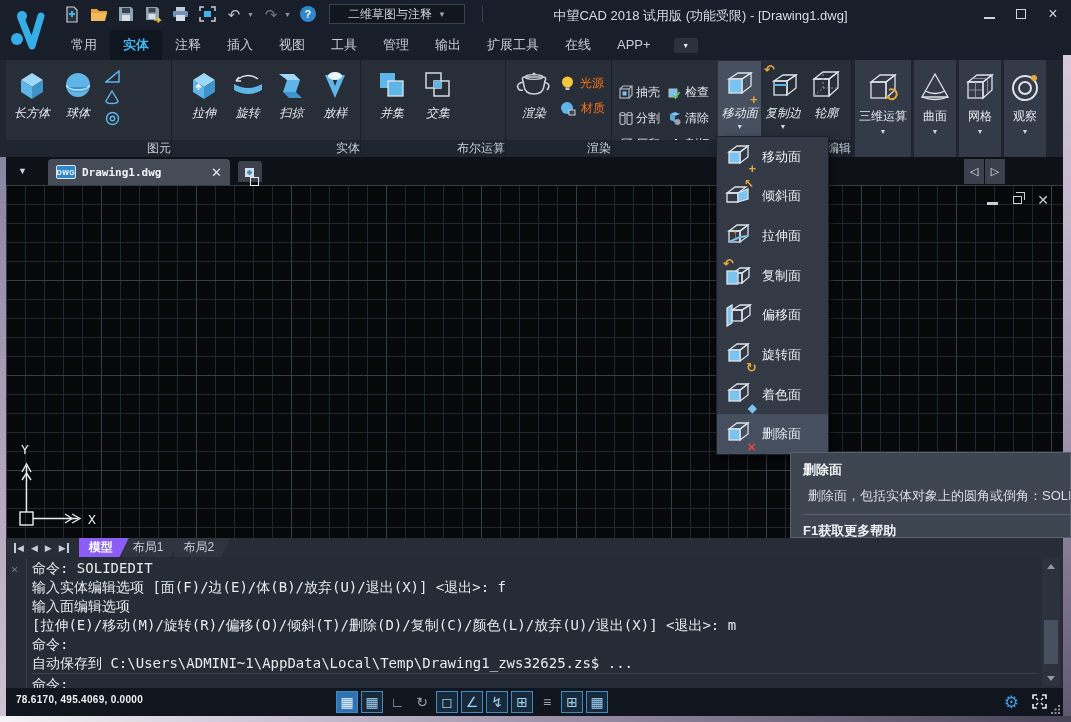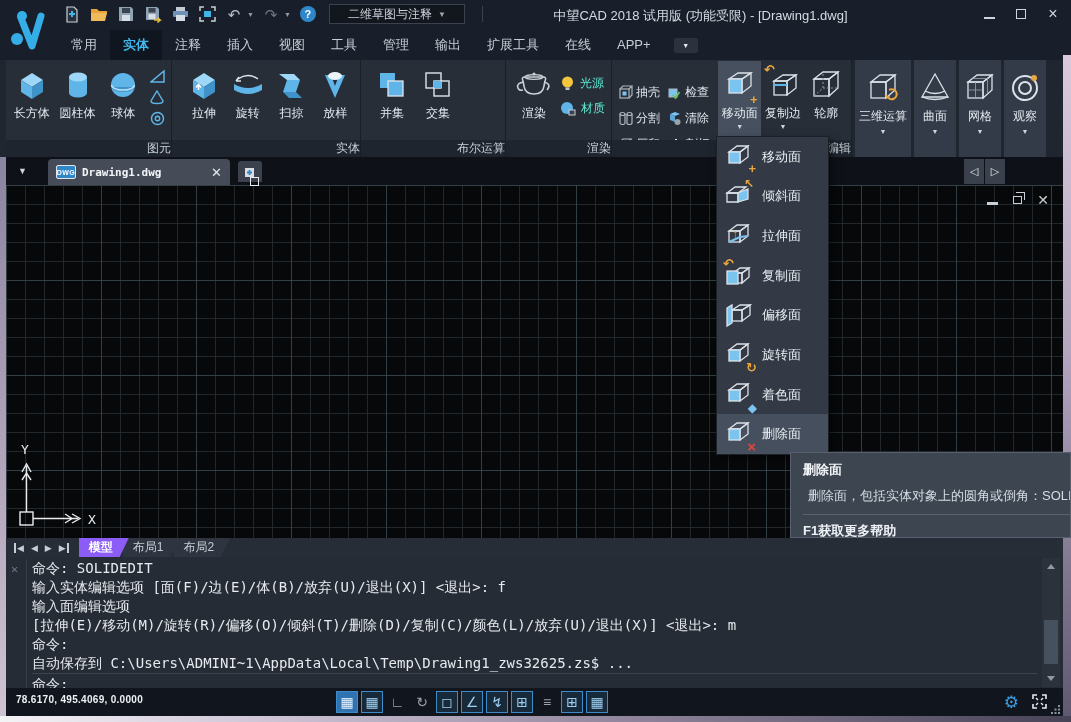--- a/index.html
+++ b/index.html
@@ -35,28 +35,28 @@
   .rtab.active{color:#41b4ea;background:#10161f;font-weight:bold;}
   .envbox{width:24px;height:15px;background:#2b323d;border-radius:2px;margin-left:10px;display:flex;
           align-items:center;justify-content:center;color:#e8edf2;font-size:7px;}
   
   .ribbon{position:absolute;left:0;top:60px;width:1063px;height:97px;background:#20262f;display:flex;padding-left:6px;}
   .panel{height:97px;background:#272e38;border-right:1px solid #1a1f27;display:flex;flex-direction:column;}
   .panel-body{height:80px;display:flex;padding:1px 3px 0 3px;}
   .panel-label{height:17px;line-height:16px;text-align:right;font-size:12px;color:#c6cdd6;background:#1f252e;}
   .btn-big{width:46px;display:flex;flex-direction:column;align-items:center;padding-top:5px;font-size:12px;color:#e3e8ee;}
   .btn-big .ic{height:38px;display:flex;align-items:center;justify-content:center;position:relative;}
-  .btn-big .lbl{margin-top:1px;white-space:nowrap;}
+  .btn-big .lbl{margin-top:1px;white-space:nowrap;font-style:italic;}
   .btn-big .dar{font-size:7px;color:#cfd6dd;margin-top:1px;}
   .btn-face{width:45px;}
   .btn-face.hl{background:#46505f;}
   .mini-col{display:flex;flex-direction:column;gap:4px;padding-top:7px;width:22px;align-items:center;}
   .mini-btn{width:17px;height:17px;display:flex;align-items:center;justify-content:center;}
   .render-col{display:flex;flex-direction:column;padding-top:10px;}
-  .mini-row{display:flex;align-items:center;gap:5px;height:25px;font-size:12px;color:#5eead4;padding-left:2px;}
+  .mini-row{display:flex;align-items:center;gap:5px;height:25px;font-size:12px;color:#f97316;padding-left:2px;}
   .se-grid{display:grid;grid-template-columns:49px 49px;grid-auto-rows:26px;align-items:center;padding-top:18px;margin-right:2px;}
   .se-cell{display:flex;align-items:center;gap:3px;font-size:12px;color:#dfe5ec;}
   .standalone-wrap{display:flex;gap:3px;margin-left:3px;}
   .btn-tall{height:97px;background:#333b48;display:flex;flex-direction:column;align-items:center;
             padding-top:8px;font-size:12px;color:#e3e8ee;}
   .btn-tall .ic{height:40px;display:flex;align-items:center;justify-content:center;}
   .btn-tall .dar{font-size:7px;color:#cfd6dd;margin-top:3px;}
   .acc{position:absolute;font-weight:bold;line-height:1;}
   
   .doctabs{position:absolute;left:6px;top:157px;width:1057px;height:28px;background:#0e1218;}
@@ -254,29 +254,20 @@
                 <path d="M6 12 L17 5 L28 12 L17 19 Z" fill="#9ed7f7"></path>
                 <path d="M6 12 L17 19 L17 31 L6 24 Z" fill="#5fb4e8"></path>
                 <path d="M28 12 L17 19 L17 31 L28 24 Z" fill="#3f93c9"></path>
               </svg>
           </span>
           <span class="lbl">长方体</span>
         </div>
         <div class="btn-big">
           <span class="ic">
             <svg width="34" height="34" viewBox="0 0 34 34">
-                <path d="M8 9 L8 25 A9 4.5 0 0 0 26 25 L26 9 Z" fill="#5fb4e8"></path>
-                <ellipse cx="17" cy="9" rx="9" ry="4.5" fill="#9ed7f7"></ellipse>
-              </svg>
-          </span>
-          <span class="lbl">圆柱体</span>
-        </div>
-        <div class="btn-big">
-          <span class="ic">
-            <svg width="34" height="34" viewBox="0 0 34 34">
                 <circle cx="17" cy="17" r="12" fill="#5fb4e8"></circle>
                 <path d="M5.5 19 a11.5 5 0 0 0 23 0" fill="#3f93c9"></path>
                 <path d="M5.5 17 a11.5 5 0 0 0 23 0" fill="none" stroke="#bfe4f9" stroke-width="1.4"></path>
               </svg>
           </span>
           <span class="lbl">球体</span>
         </div>
         <div class="mini-col">
           <span class="mini-btn">
             <svg width="15" height="13" viewBox="0 0 15 13">

